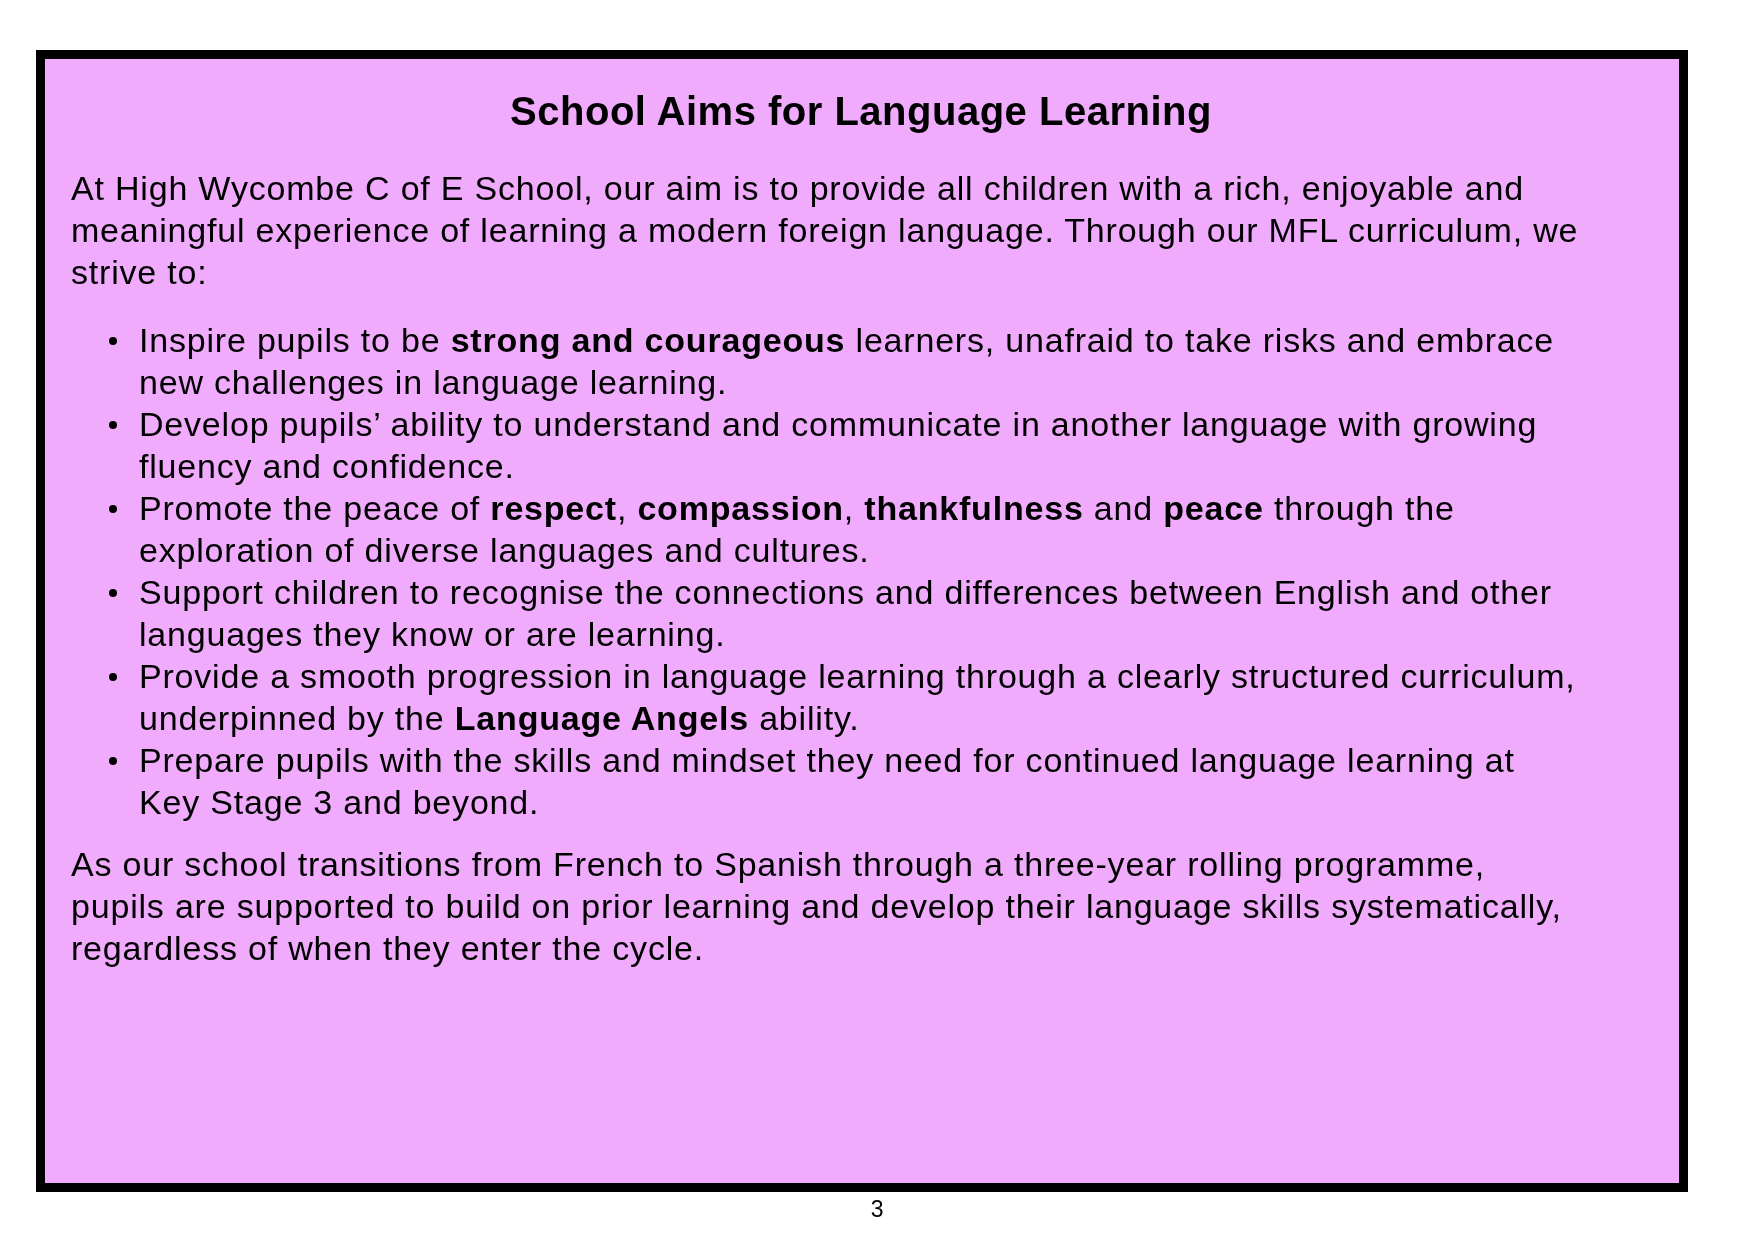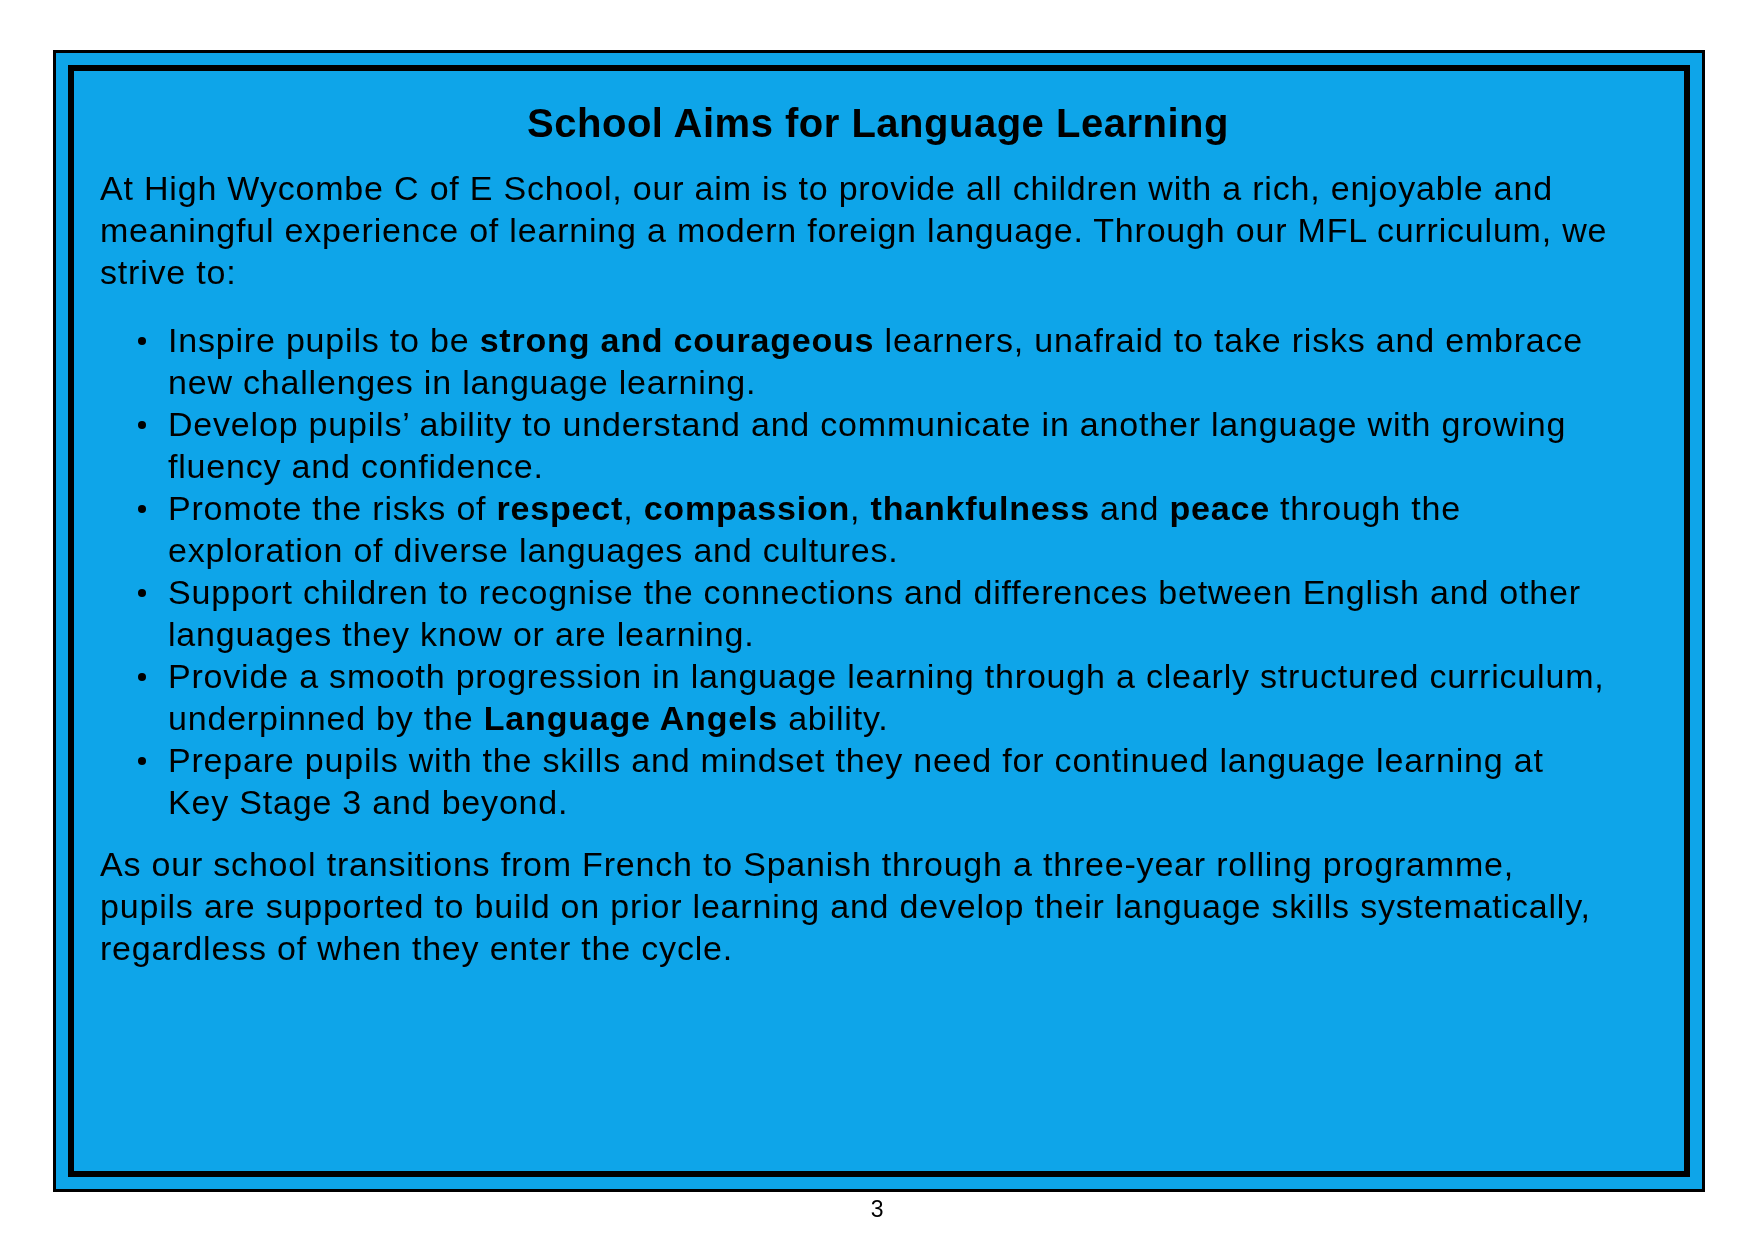--- a/index.html
+++ b/index.html
@@ -13,28 +13,28 @@
   }
   .page {
     position: relative;
     width: 1755px;
     height: 1242px;
     background: #ffffff;
     overflow: hidden;
   }
   .frame-outer {
     position: absolute;
-    left: 53px;
+    left: 36px;
     top: 50px;
     width: 1652px;
     height: 1142px;
     box-sizing: border-box;
     border: 3px solid #000000;
-    padding: 12px;
-    background: #0ea5e9;
+    padding: 0;
+    background: #f0abfc;
   }
   .frame-inner {
     box-sizing: border-box;
     width: 100%;
     height: 100%;
     border: 6px solid #000000;
     padding: 14px 28px 0 26px;
     overflow: hidden;
   }
   .doc-title {
@@ -45,21 +45,21 @@
     letter-spacing: 0.5px;
     line-height: 1.1;
   }
   .body-text {
     font-size: 34px;
     line-height: 42px;
     letter-spacing: 0.8px;
     max-width: 1510px;
   }
   .intro-paragraph {
-    margin: 22px 0 0 0;
+    margin: 34px 0 0 0;
   }
   .aims-list {
     list-style: none;
     margin: 26px 16px 0 0;
     padding: 0;
   }
   .aims-list li {
     position: relative;
     padding-left: 68px;
   }
@@ -96,21 +96,21 @@
   <div class="frame-outer">
     <div class="frame-inner">
 
       <h1 class="doc-title">School Aims for Language Learning</h1>
 
       <p class="body-text intro-paragraph">At High Wycombe C of E School, our aim is to provide all children with a rich, enjoyable and meaningful experience of learning a modern foreign language. Through our MFL curriculum, we strive to:</p>
 
       <ul class="aims-list body-text">
         <li><span>Inspire pupils to be </span><span class="bold">strong and courageous</span><span> learners, unafraid to take risks and embrace new challenges in language learning.</span></li>
         <li><span>Develop pupils’ ability to understand and communicate in another language with growing fluency and confidence.</span></li>
-        <li><span>Promote the risks of </span><span class="bold">respect</span><span>, </span><span class="bold">compassion</span><span>, </span><span class="bold">thankfulness</span><span> and </span><span class="bold">peace</span><span> through the exploration of diverse languages and cultures.</span></li>
+        <li><span>Promote the peace of </span><span class="bold">respect</span><span>, </span><span class="bold">compassion</span><span>, </span><span class="bold">thankfulness</span><span> and </span><span class="bold">peace</span><span> through the exploration of diverse languages and cultures.</span></li>
         <li><span>Support children to recognise the connections and differences between English and other languages they know or are learning.</span></li>
         <li><span>Provide a smooth progression in language learning through a clearly structured curriculum, underpinned by the </span><span class="bold">Language Angels</span><span> ability.</span></li>
         <li><span>Prepare pupils with the skills and mindset they need for continued language learning at Key Stage 3 and beyond.</span></li>
       </ul>
 
       <p class="body-text closing-paragraph">As our school transitions from French to Spanish through a three-year rolling programme, pupils are supported to build on prior learning and develop their language skills systematically, regardless of when they enter the cycle.</p>
 
     </div>
   </div>
 

